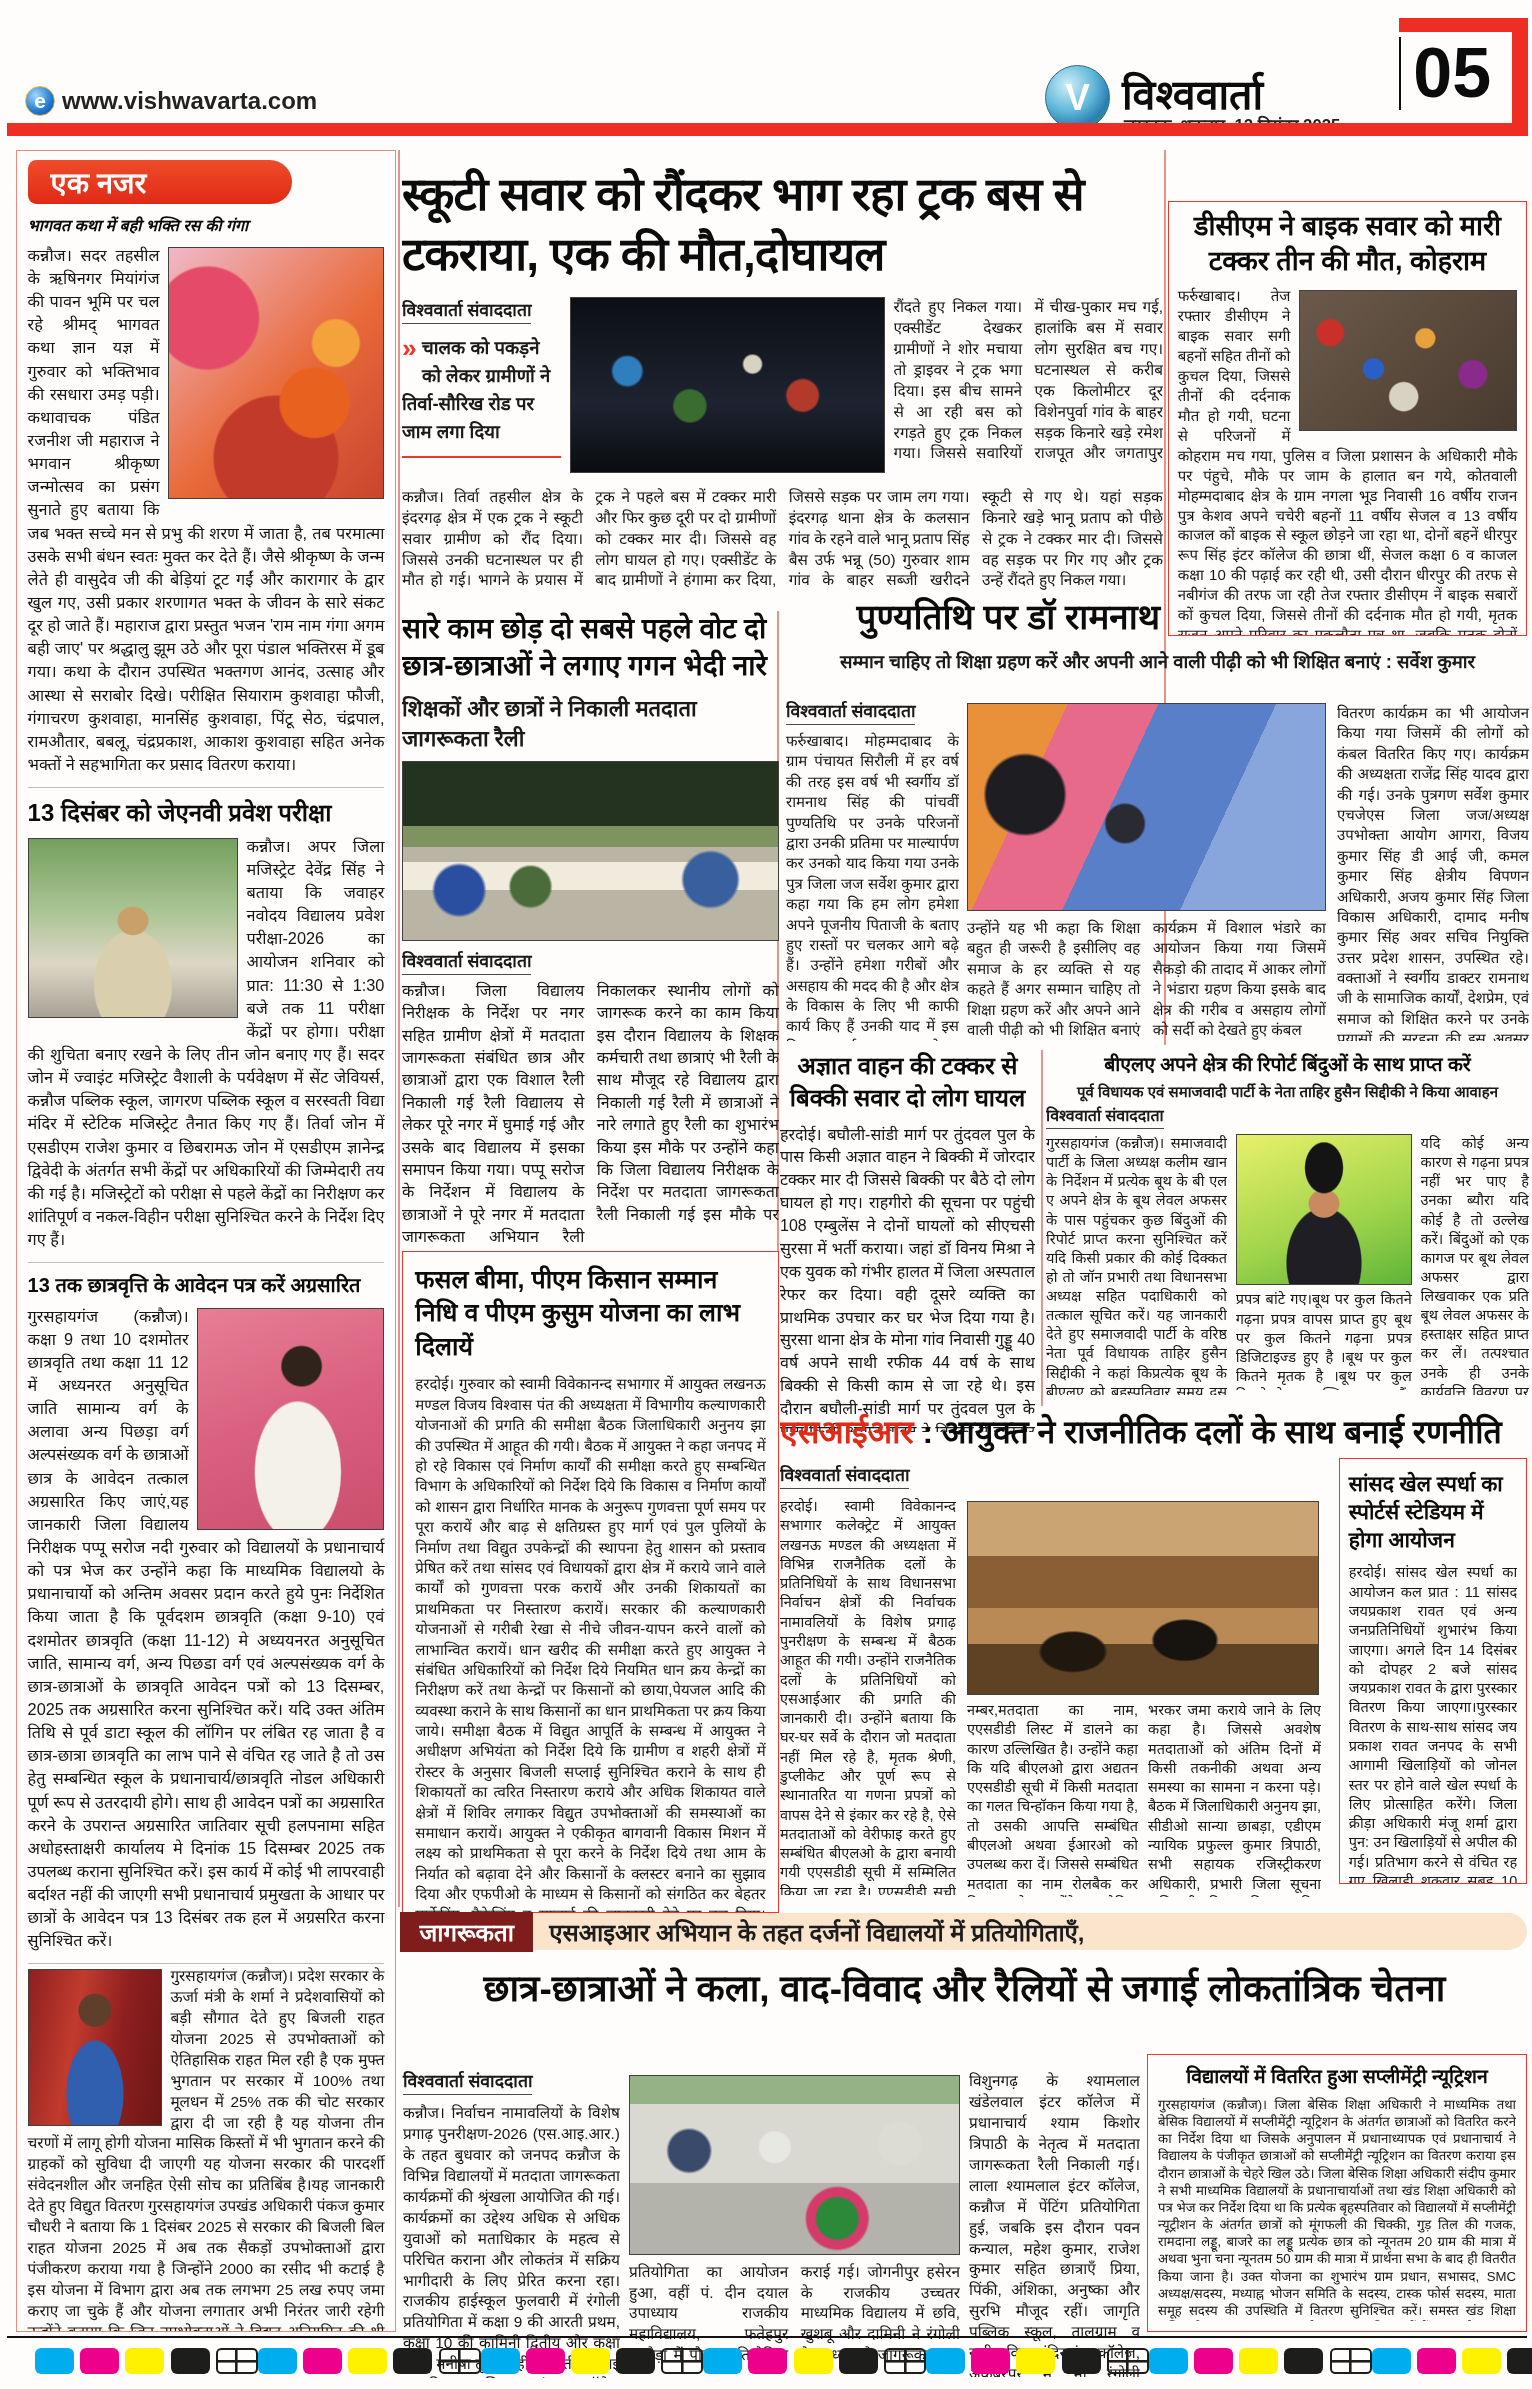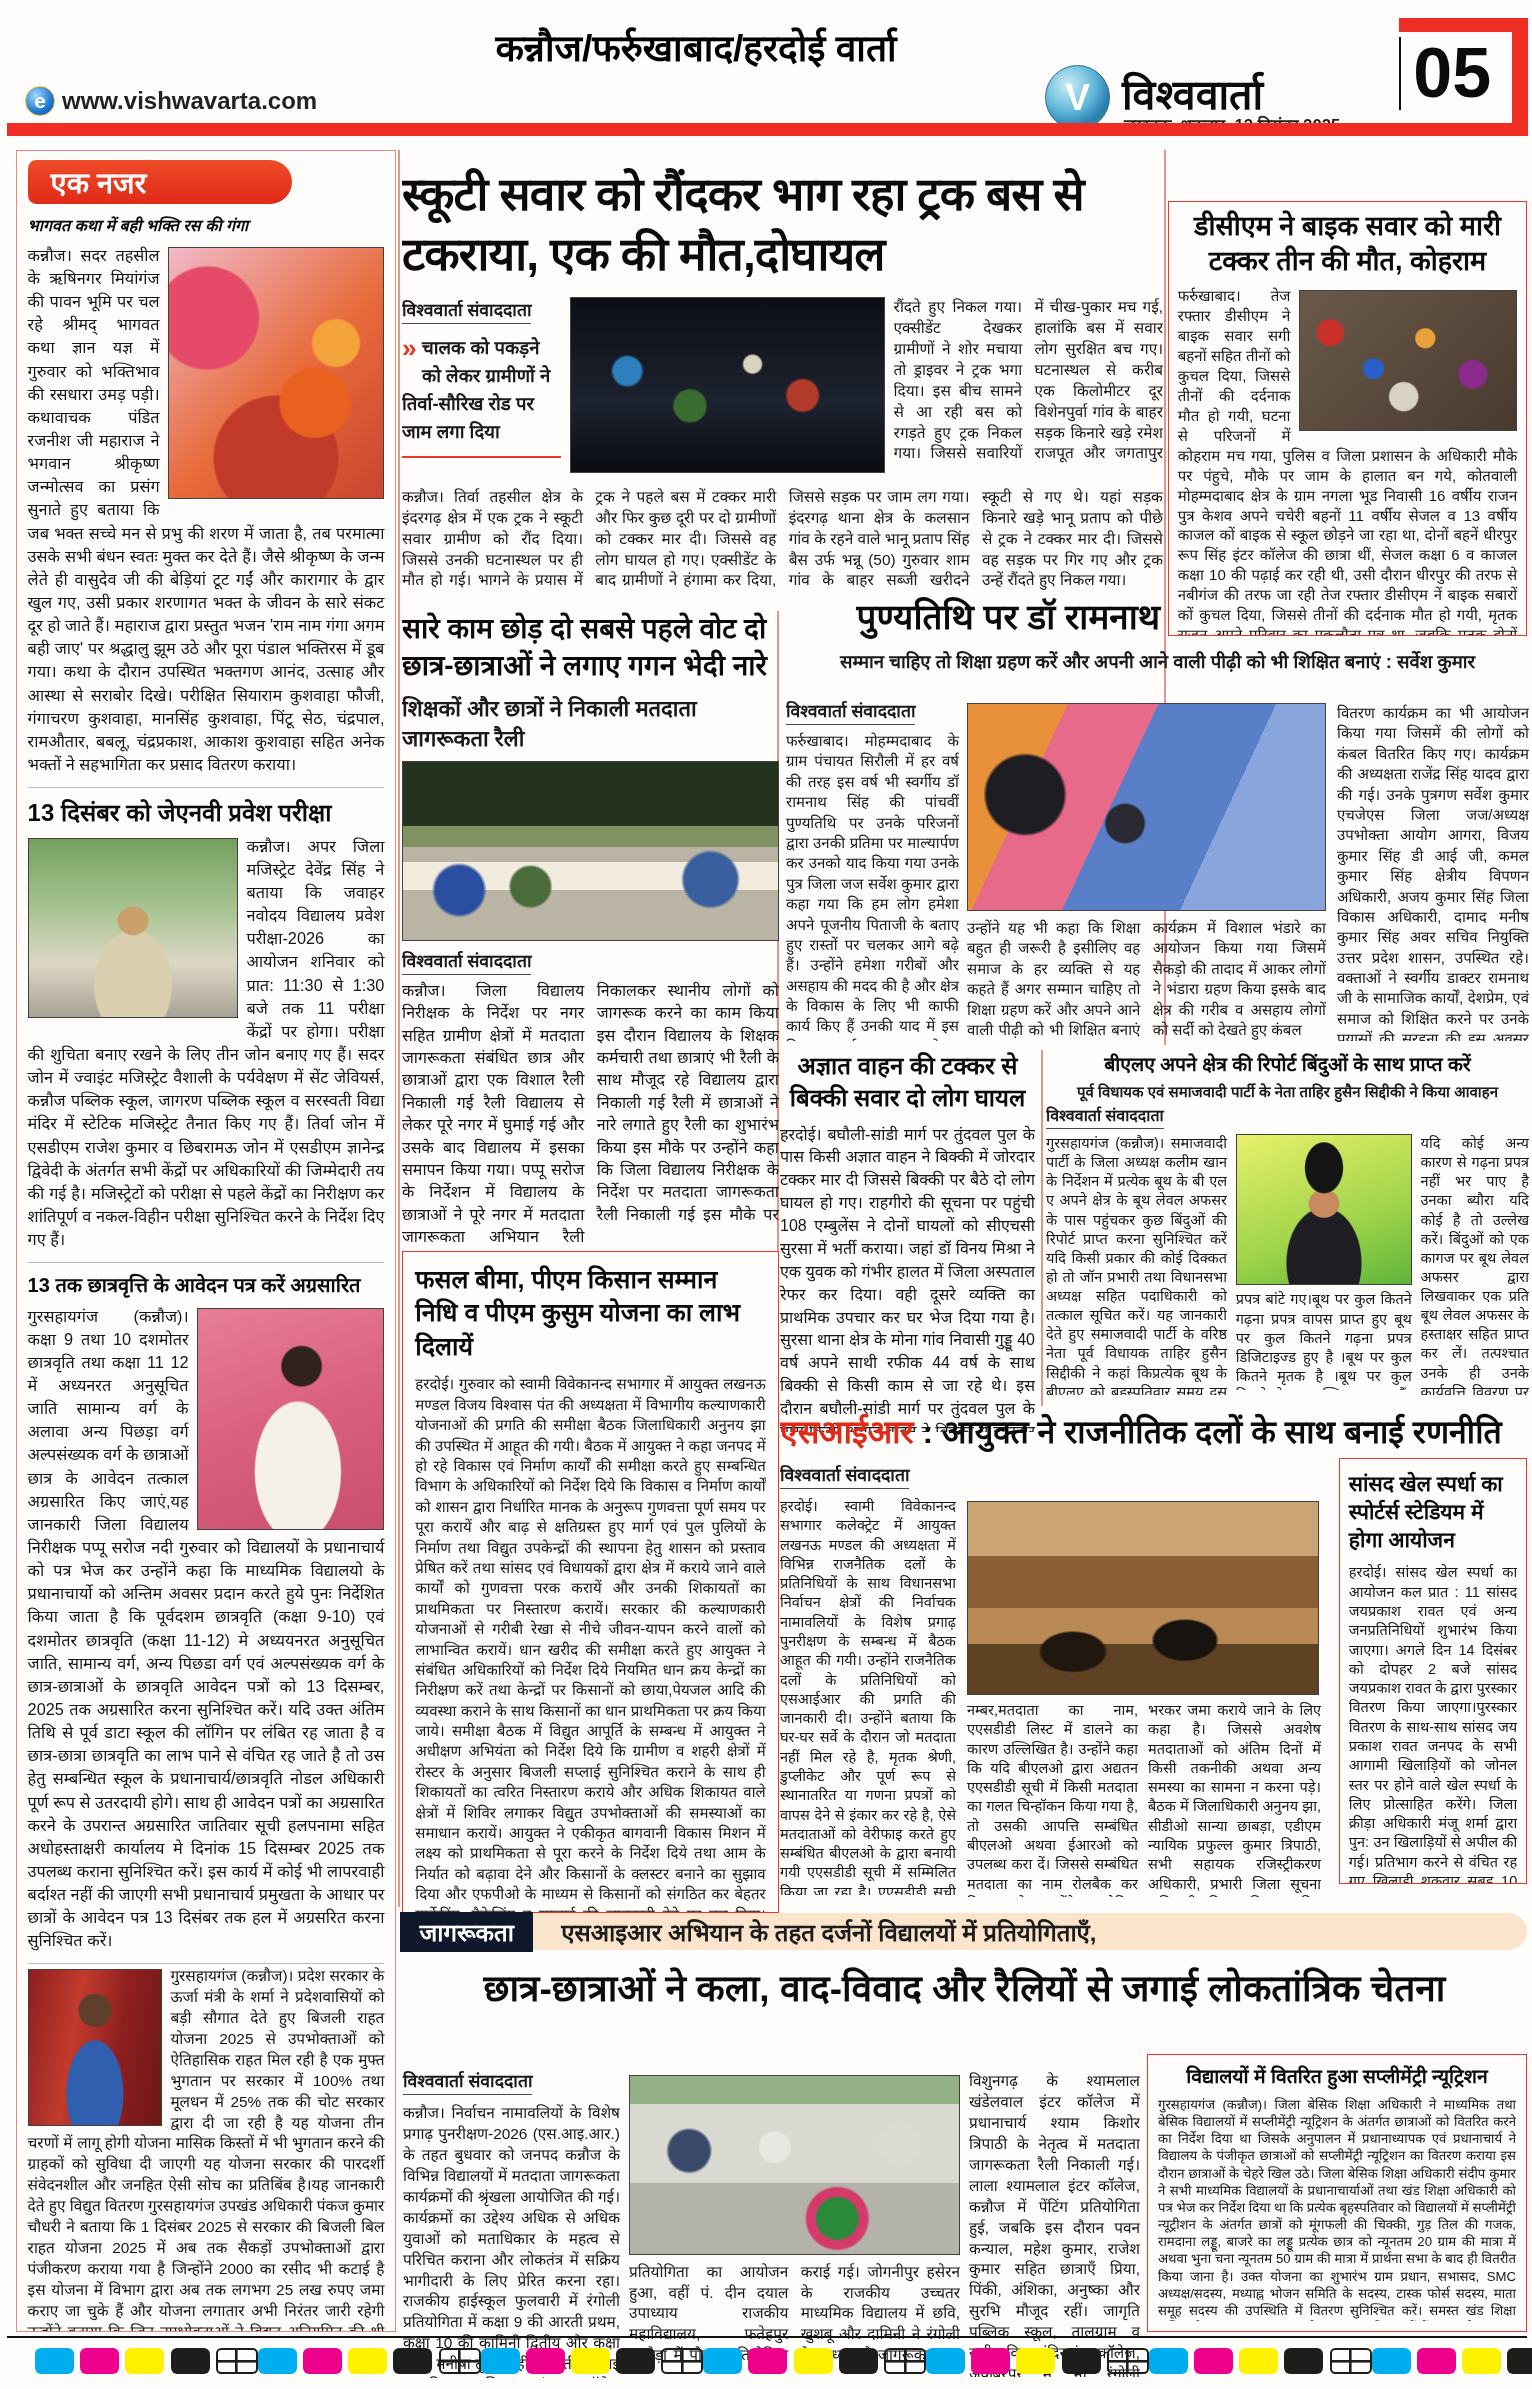--- a/index.html
+++ b/index.html
@@ -107,21 +107,21 @@
     radial-gradient(circle at 18% 42%, #3a4a6b 0 7%, transparent 8%),
     radial-gradient(circle at 44% 40%, #e8e8e2 0 7%, transparent 8%),
     radial-gradient(circle at 82% 38%, #dcdcd4 0 7%, transparent 8%),
     linear-gradient(180deg,#95b286 0 16%, #d9d9d2 16% 60%, #b3b3ab 60%); }
 
   
   .redbox { border:1.8px solid #e8392a; background:#fffdfb; }
 
   
   .strip { background:#fbe4cc; border-radius:0 18.5px 18.5px 0; display:flex; align-items:center; }
-  .strip-label { background:#0f172a; color:#fff; font-size:24px; font-weight:800; padding:3.5px 19.4px; margin-right:28px; }
+  .strip-label { background:#7f1d1d; color:#fff; font-size:24px; font-weight:800; padding:3.5px 19.4px; margin-right:16px; }
   .strip-text { font-size:24px; font-weight:700; color:#1c1c1c; }
 
   
   .marks { display:flex; justify-content:space-between; align-items:center; }
   .mgroup { display:flex; gap:6.2px; align-items:center; }
   .chip { width:39px; height:26.4px; border-radius:6.2px; }
   .chip-c { background:#00aeef; } .chip-m { background:#ec008c; }
   .chip-y { background:#fff200; } .chip-k { background:#1d1d1b; }
   .regmark { width:42px; height:26.4px; border:2.6px solid #1d1d1b; border-radius:5.3px; background:
       linear-gradient(#1d1d1b,#1d1d1b) center/100% 2.6px no-repeat,
@@ -129,21 +129,20 @@
 
   .mainsub { font-size:18.5px; font-weight:700; line-height:1.5; color:#1a1a1a;
              border-bottom:2.6px solid #e8392a; padding-bottom:10.6px; }
   .mainsub .mark { color:#e8392a; font-size:26.4px; font-weight:800; float:left; margin-right:5.3px; line-height:1.1; }
 </style>
 </head>
 <body>
 
 <div class="page">
 
-  <div class="abs edition" style="left:370px;top:21px;width:652px;">कन्नौज/फर्रुखाबाद/हरदोई वार्ता</div>
 
   <div class="abs webrow" style="left:25px;top:86px;">
     <span class="eicon">e</span>
     <span class="weburl">www.vishwavarta.com</span>
   </div>
 
   <div class="abs logo" style="left:1045px;top:65px;">V</div>
   <div class="abs brand" style="left:1122px;top:65px;">विश्ववार्ता</div>
   <div class="abs dateline" style="left:1124px;top:113px;">लखनऊ, शुक्रवार, 12 दिसंबर 2025</div>
 

